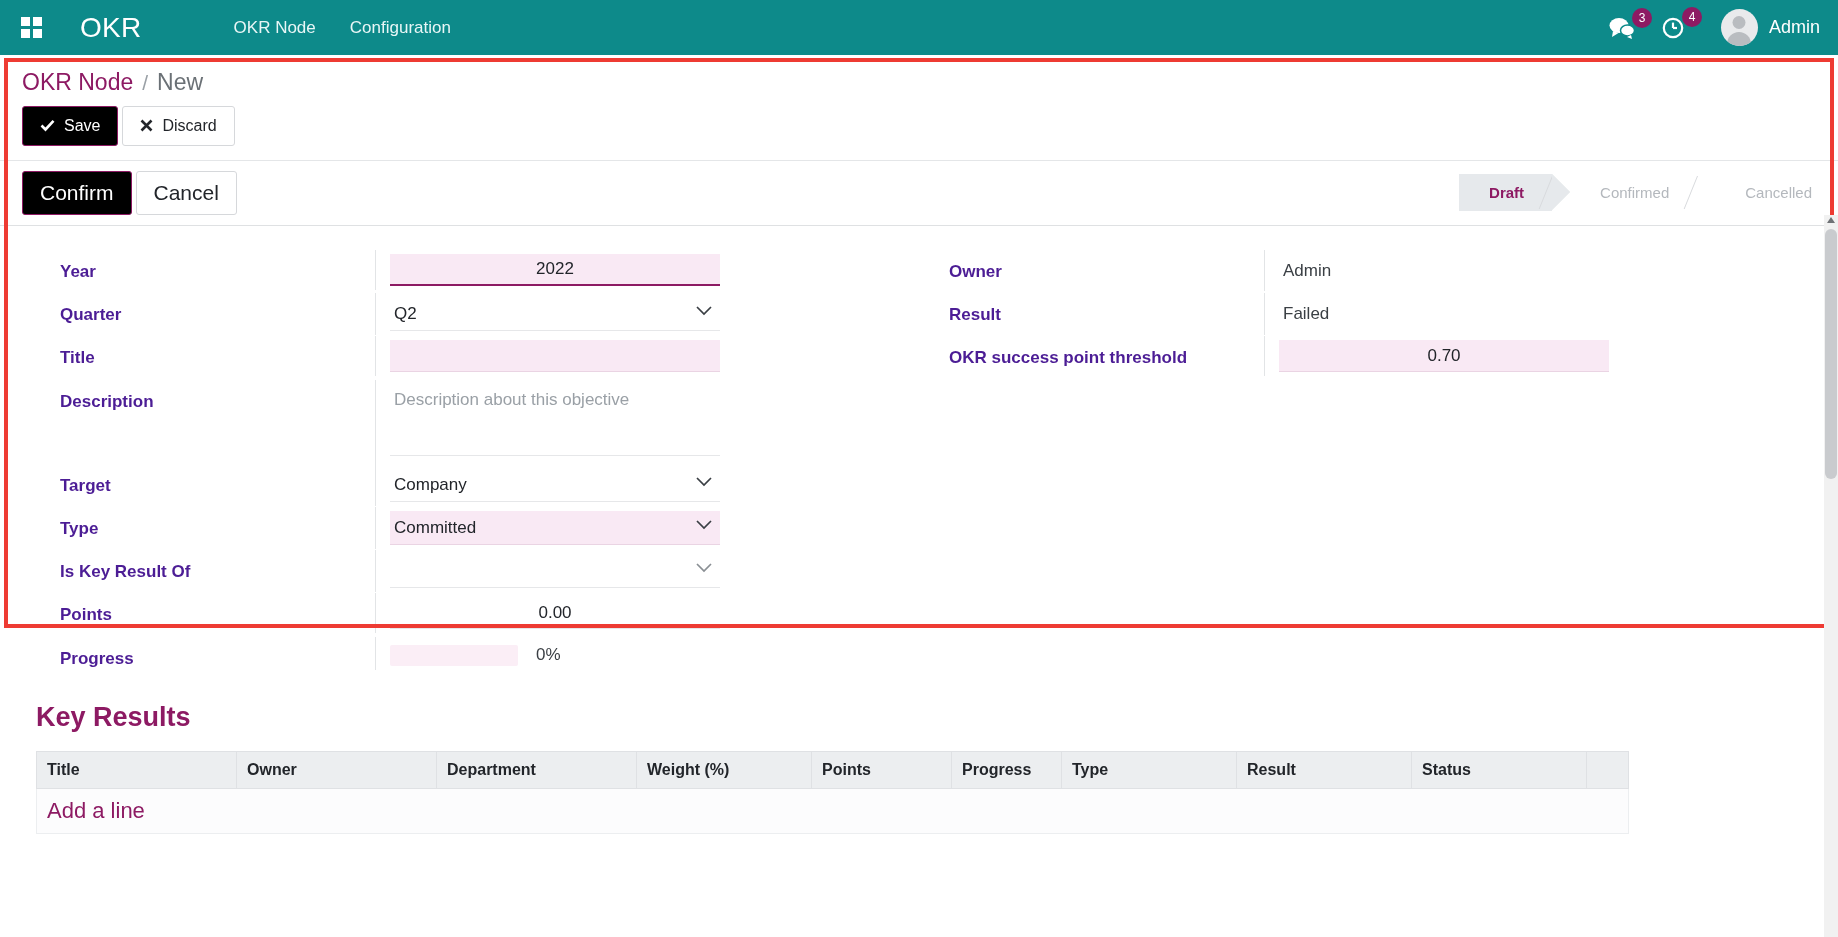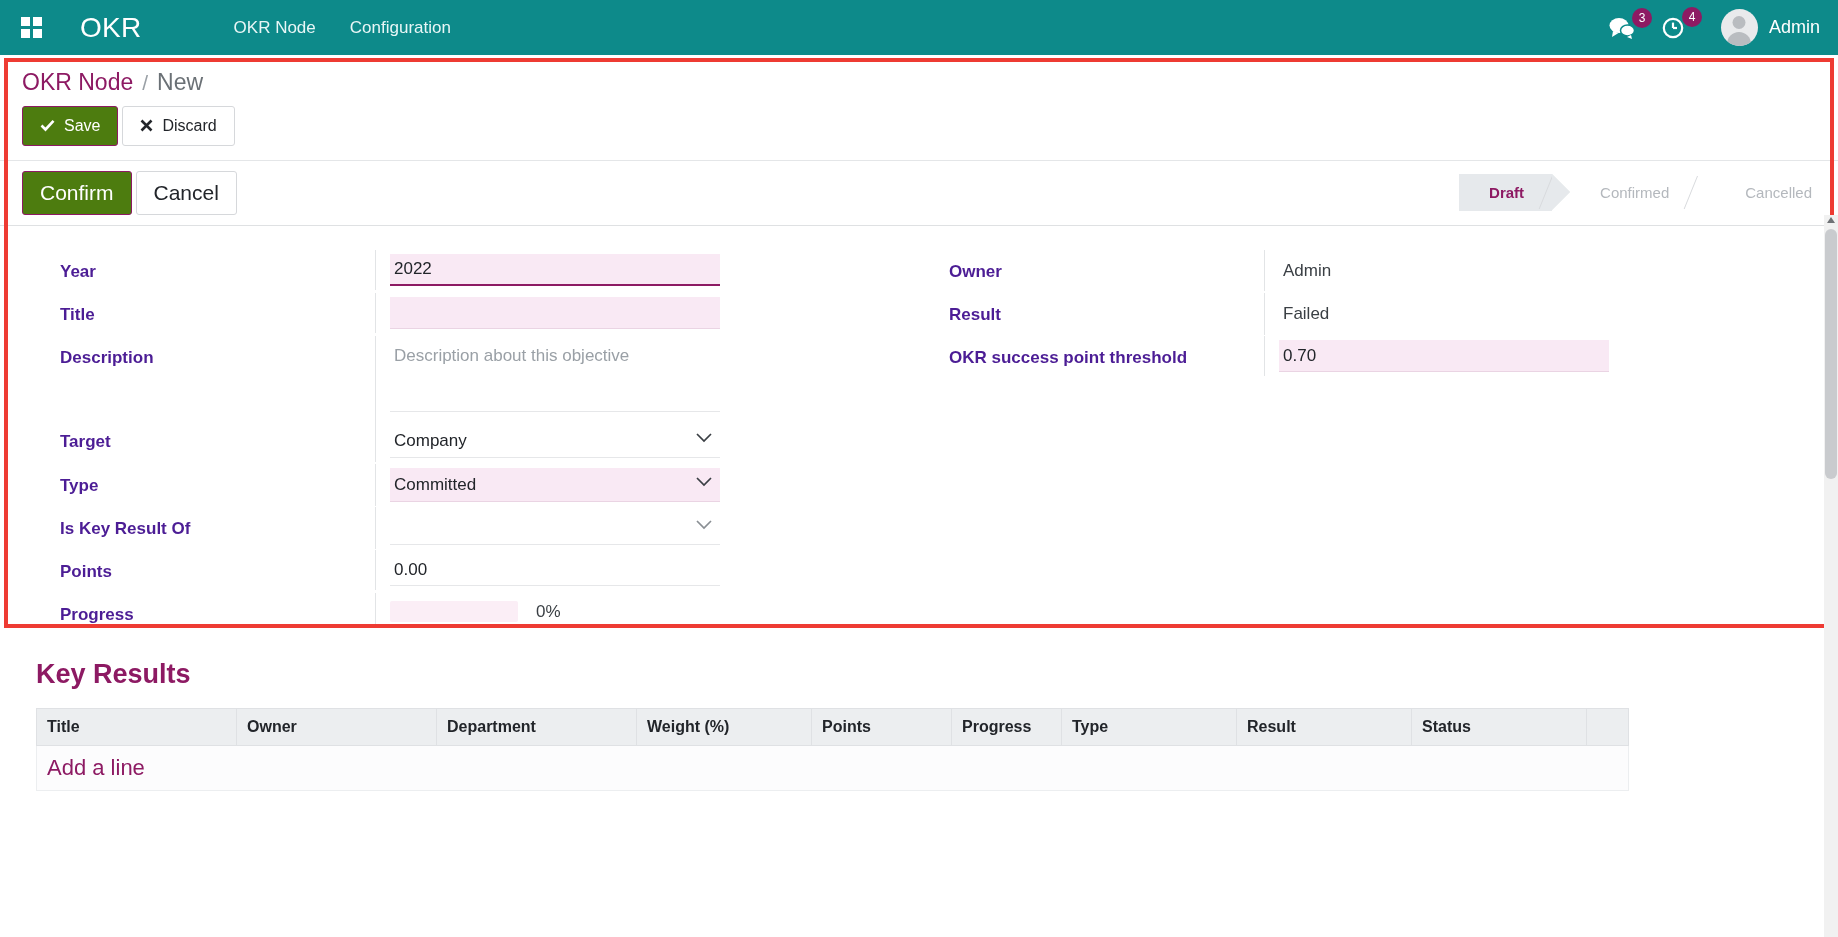--- a/index.html
+++ b/index.html
@@ -81,21 +81,21 @@
   .bc-sep { font-size: 21px; color: #9aa0a6; margin: 0 9px; }
   .bc-current { font-size: 23px; color: #6b7176; }
 
   .btn-row { padding: 6px 22px 14px 22px; display: flex; gap: 4px; }
   .btn {
     font-size: 16px; padding: 8px 17px;
     border-radius: 3px; cursor: pointer; line-height: 1.35;
     display: inline-flex; align-items: center; gap: 9px;
     white-space: nowrap;
   }
-  .btn-primary { background: #4d7c0f; color: #fff; border: 1px solid #8d1a63; }
+  .btn-primary { background: #000000; color: #fff; border: 1px solid #8d1a63; }
   .btn-secondary { background: #ffffff; color: #22252a; border: 1px solid #d6d8db; }
 
   .statusbar-row {
     border-top: 1px solid #e4e6e8;
     border-bottom: 1px solid #dfe1e3;
     padding: 10px 0 10px 22px;
     display: flex; align-items: center;
     background: #fff;
     min-height: 53px;
   }
@@ -158,20 +158,21 @@
     border-left: 1px solid #e2e4e6;
     padding-left: 14px;
   }
   .inp {
     width: 330px; height: 32px;
     border: none; border-bottom: 1px solid #e6e7e9;
     background: transparent; outline: none;
     font-size: 17px; color: #22252a;
     font-family: "Liberation Sans", sans-serif;
     padding: 2px 4px;
+    text-align: center;
   }
   .inp.required { background: #f9e9f4; border-bottom-color: #ead4e3; }
   .inp.focused { background: #f9e9f4; border-bottom: 2px solid #8d1a63; }
   .sel-wrap { position: relative; width: 330px; }
   .sel {
     width: 330px; height: 34px;
     border: none; border-bottom: 1px solid #e6e7e9;
     background: transparent; outline: none;
     font-size: 17px; color: #22252a;
     font-family: "Liberation Sans", sans-serif;
@@ -349,20 +350,33 @@
 
       <div class="form-col">
 
         <div class="fld">
           <div class="fld-label">Year</div>
           <div class="fld-ctrl">
             <input class="inp focused" type="text" value="2022" style="">
           </div>
         </div>
 
+        <div class="fld">
+          <div class="fld-label">Quarter</div>
+          <div class="fld-ctrl">
+            <div class="sel-wrap">
+              <select class="sel">
+                <option>Q2</option>
+              </select>
+              <svg class="chev" width="16" height="10" viewBox="0 0 16 10">
+                <path d="M1 1 L8 8 L15 1" fill="none" stroke="#3a3f44" stroke-width="1.7"></path>
+              </svg>
+            </div>
+          </div>
+        </div>
 
         <div class="fld">
           <div class="fld-label">Title</div>
           <div class="fld-ctrl">
             <input class="inp required" type="text" placeholder="" style="">
           </div>
         </div>
 
         <div class="fld">
           <div class="fld-label">Description</div>

